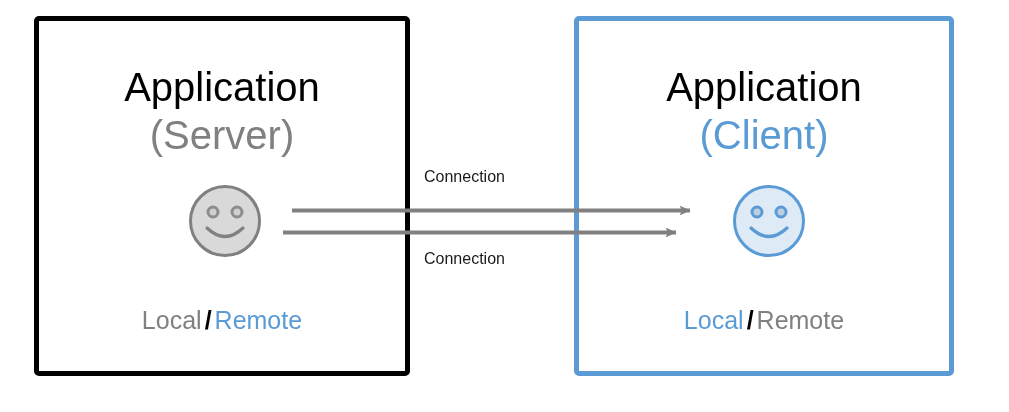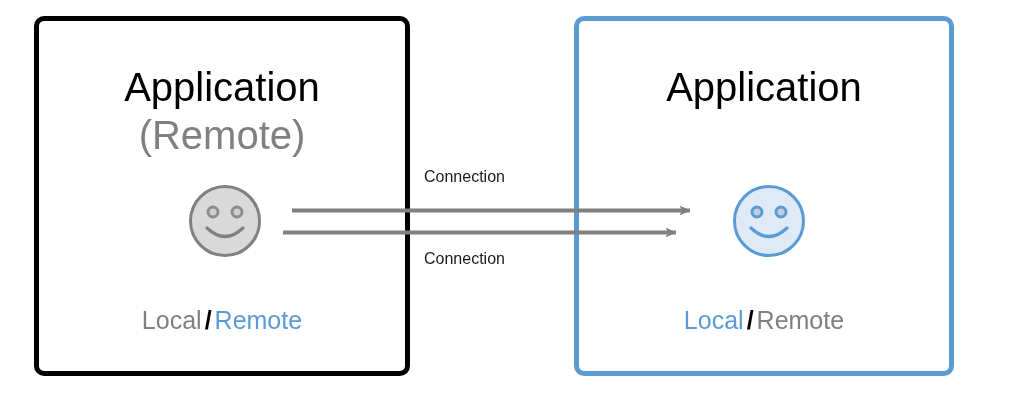--- a/index.html
+++ b/index.html
@@ -15,21 +15,21 @@
   }
   #diagram-root {
     position: relative;
     width: 1009px;
     height: 412px;
     background: #ffffff;
   }
   .node-box {
     position: absolute;
     box-sizing: border-box;
-    border-radius: 10px;
+    border-radius: 5px;
     background: transparent;
   }
   #server-box {
     left: 34px;
     top: 16px;
     width: 376px;
     height: 360px;
     border: 5px solid #000000;
   }
   #client-box {
@@ -98,38 +98,39 @@
   #conn-label-top { left: 424px; top: 163px; }
   #conn-label-bottom { left: 424px; top: 245px; }
 </style>
 </head>
 <body>
 
 <div id="diagram-root">
 
   <div class="node-box" id="server-box">
     <div class="node-title title-line1" id="server-title-1">Application</div>
-    <div class="node-title title-line2-gray" id="server-title-2">(Remote)</div>
+    <div class="node-title title-line2-gray" id="server-title-2">(Server)</div>
 
     <div class="smiley-wrap" id="server-smiley" style="left:148px; top:162px;">
       <svg width="76" height="76" viewBox="0 0 76 76" xmlns="http://www.w3.org/2000/svg">
         <circle cx="38" cy="38" r="34.5" fill="#D9D9D9" stroke="#808080" stroke-width="3"></circle>
         <circle cx="26" cy="29" r="5" fill="#CFCFCF" stroke="#8C8C8C" stroke-width="3"></circle>
         <circle cx="50" cy="29" r="5" fill="#CFCFCF" stroke="#8C8C8C" stroke-width="3"></circle>
         <path d="M20 45 Q38 62 56 45" fill="none" stroke="#808080" stroke-width="3.2" stroke-linecap="round"></path>
       </svg>
     </div>
 
     <div class="role-label" id="server-roles">
       <span class="role-gray">Local</span><span class="role-sep">/</span><span class="role-blue">Remote</span>
     </div>
   </div>
 
   <div class="node-box" id="client-box">
     <div class="node-title title-line1" id="client-title-1">Application</div>
+    <div class="node-title title-line2-blue" id="client-title-2">(Client)</div>
 
     <div class="smiley-wrap" id="client-smiley" style="left:152px; top:162px;">
       <svg width="76" height="76" viewBox="0 0 76 76" xmlns="http://www.w3.org/2000/svg">
         <circle cx="38" cy="38" r="34.5" fill="#DEEAF6" stroke="#5B9BD5" stroke-width="3"></circle>
         <circle cx="26" cy="29" r="5" fill="#BCCFE0" stroke="#5B9BD5" stroke-width="3"></circle>
         <circle cx="50" cy="29" r="5" fill="#BCCFE0" stroke="#5B9BD5" stroke-width="3"></circle>
         <path d="M20 45 Q38 62 56 45" fill="none" stroke="#5B9BD5" stroke-width="3.2" stroke-linecap="round"></path>
       </svg>
     </div>
 

